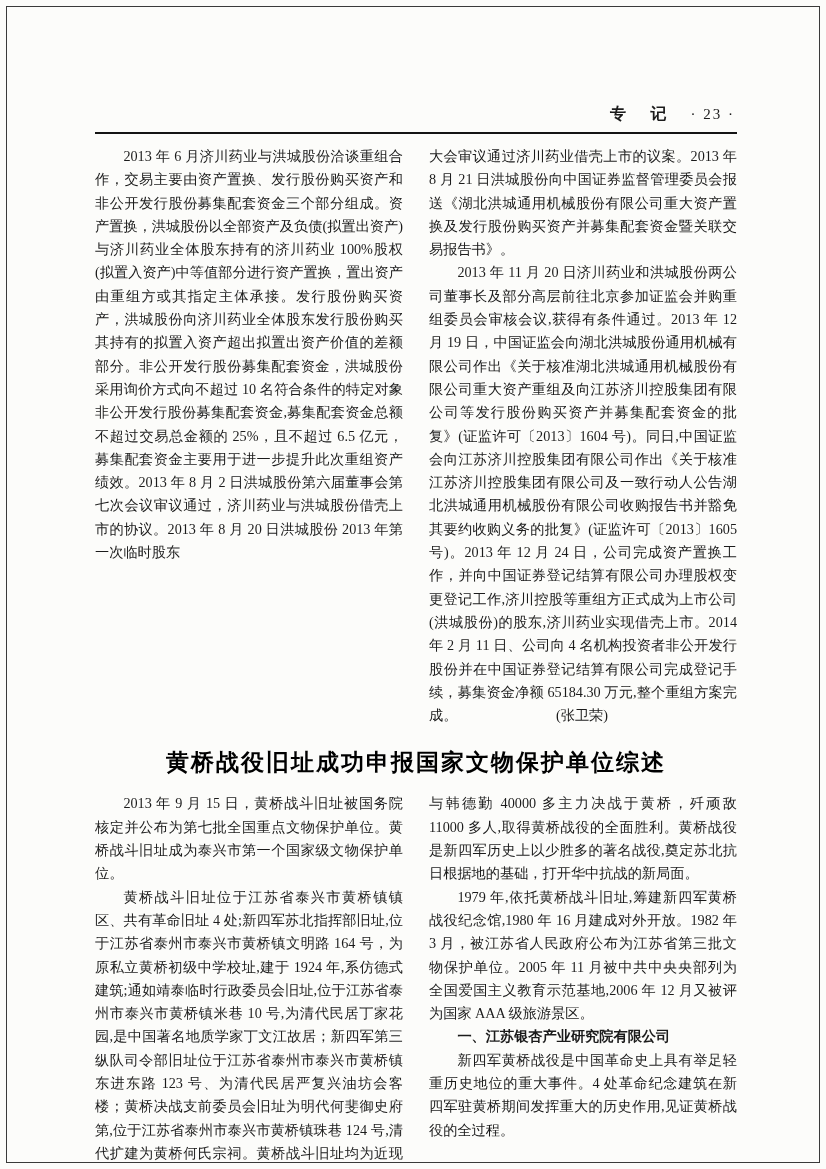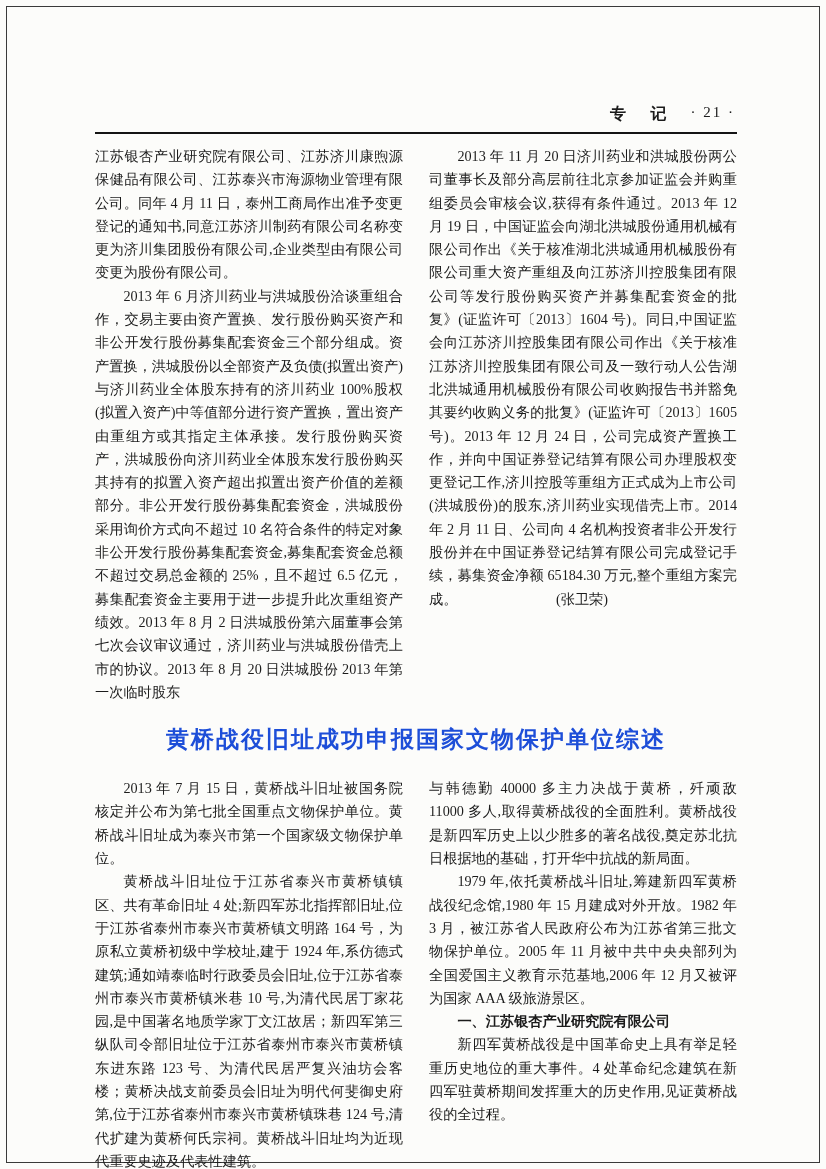--- a/index.html
+++ b/index.html
@@ -20,21 +20,21 @@
     border: 1px solid #3a3a3a;
     pointer-events: none;
   }
   .content {
     position: absolute;
     left: 95px; right: 89px; top: 104px;
   }
   .page-header {
     display: flex;
     justify-content: flex-end;
-    align-items: flex-start;
+    align-items: center;
     gap: 14px;
     font-size: 16px;
     padding-right: 2px;
   }
   .section-label {
     font-weight: bold;
     letter-spacing: 10px;
     font-family: "Liberation Sans", sans-serif;
   }
   .page-number { font-size: 15px; letter-spacing: 2px; }
@@ -56,76 +56,76 @@
   }
   .col p { margin: 0; }
   .col p.indent { text-indent: 2em; }
   .last-para-wrap { position: relative; }
   .signature {
     text-align: center;
     margin-top: -23.3px;
     padding-right: 2px;
   }
   .article-title {
-    margin: 20px 0 22px 0;
+    margin: 20px 0 14px 0;
     text-align: center;
     font-family: "Liberation Sans", "DejaVu Sans", sans-serif;
     font-weight: 700;
     font-size: 23px;
     letter-spacing: 2px;
-    color: #1d4ed8;
+    color: #000000;
   }
   .subheading {
     font-weight: bold;
     font-family: "Liberation Sans", sans-serif;
     text-indent: 2em;
     margin: 0;
   }
 </style>
 </head>
 <body>
 
 <div class="page">
   <div class="page-frame"></div>
 
   <div class="content">
 
     <div class="page-header">
       <span class="section-label">专 记</span>
-      <span class="page-number">· 21 ·</span>
+      <span class="page-number">· 23 ·</span>
     </div>
     <hr class="header-rule">
 
     <section>
       <div class="columns">
         <div class="col">
-          <p>江苏银杏产业研究院有限公司、江苏济川康煦源保健品有限公司、江苏泰兴市海源物业管理有限公司。同年 4 月 11 日，泰州工商局作出准予变更登记的通知书,同意江苏济川制药有限公司名称变更为济川集团股份有限公司,企业类型由有限公司变更为股份有限公司。</p>
           <p class="indent">2013 年 6 月济川药业与洪城股份洽谈重组合作，交易主要由资产置换、发行股份购买资产和非公开发行股份募集配套资金三个部分组成。资产置换，洪城股份以全部资产及负债(拟置出资产)与济川药业全体股东持有的济川药业 100%股权(拟置入资产)中等值部分进行资产置换，置出资产由重组方或其指定主体承接。发行股份购买资产，洪城股份向济川药业全体股东发行股份购买其持有的拟置入资产超出拟置出资产价值的差额部分。非公开发行股份募集配套资金，洪城股份采用询价方式向不超过 10 名符合条件的特定对象非公开发行股份募集配套资金,募集配套资金总额不超过交易总金额的 25%，且不超过 6.5 亿元，募集配套资金主要用于进一步提升此次重组资产绩效。2013 年 8 月 2 日洪城股份第六届董事会第七次会议审议通过，济川药业与洪城股份借壳上市的协议。2013 年 8 月 20 日洪城股份 2013 年第一次临时股东</p>
         </div>
         <div class="col">
+          <p>大会审议通过济川药业借壳上市的议案。2013 年 8 月 21 日洪城股份向中国证券监督管理委员会报送《湖北洪城通用机械股份有限公司重大资产置换及发行股份购买资产并募集配套资金暨关联交易报告书》。</p>
           <div class="last-para-wrap">
             <p class="indent">2013 年 11 月 20 日济川药业和洪城股份两公司董事长及部分高层前往北京参加证监会并购重组委员会审核会议,获得有条件通过。2013 年 12 月 19 日，中国证监会向湖北洪城股份通用机械有限公司作出《关于核准湖北洪城通用机械股份有限公司重大资产重组及向江苏济川控股集团有限公司等发行股份购买资产并募集配套资金的批复》(证监许可〔2013〕1604 号)。同日,中国证监会向江苏济川控股集团有限公司作出《关于核准江苏济川控股集团有限公司及一致行动人公告湖北洪城通用机械股份有限公司收购报告书并豁免其要约收购义务的批复》(证监许可〔2013〕1605 号)。2013 年 12 月 24 日，公司完成资产置换工作，并向中国证券登记结算有限公司办理股权变更登记工作,济川控股等重组方正式成为上市公司(洪城股份)的股东,济川药业实现借壳上市。2014 年 2 月 11 日、公司向 4 名机构投资者非公开发行股份并在中国证券登记结算有限公司完成登记手续，募集资金净额 65184.30 万元,整个重组方案完成。</p>
             <div class="signature">(张卫荣)</div>
           </div>
         </div>
       </div>
     </section>
 
     <h1 class="article-title">黄桥战役旧址成功申报国家文物保护单位综述</h1>
 
     <section>
       <div class="columns">
         <div class="col">
-          <p class="indent">2013 年 7 月 15 日，黄桥战斗旧址被国务院核定并公布为第七批全国重点文物保护单位。黄桥战斗旧址成为泰兴市第一个国家级文物保护单位。</p>
+          <p class="indent">2013 年 9 月 15 日，黄桥战斗旧址被国务院核定并公布为第七批全国重点文物保护单位。黄桥战斗旧址成为泰兴市第一个国家级文物保护单位。</p>
           <p class="indent">黄桥战斗旧址位于江苏省泰兴市黄桥镇镇区、共有革命旧址 4 处;新四军苏北指挥部旧址,位于江苏省泰州市泰兴市黄桥镇文明路 164 号，为原私立黄桥初级中学校址,建于 1924 年,系仿德式建筑;通如靖泰临时行政委员会旧址,位于江苏省泰州市泰兴市黄桥镇米巷 10 号,为清代民居丁家花园,是中国著名地质学家丁文江故居；新四军第三纵队司令部旧址位于江苏省泰州市泰兴市黄桥镇东进东路 123 号、为清代民居严复兴油坊会客楼；黄桥决战支前委员会旧址为明代何斐御史府第,位于江苏省泰州市泰兴市黄桥镇珠巷 124 号,清代扩建为黄桥何氏宗祠。黄桥战斗旧址均为近现代重要史迹及代表性建筑。</p>
 
         </div>
         <div class="col">
           <p>与韩德勤 40000 多主力决战于黄桥，歼顽敌 11000 多人,取得黄桥战役的全面胜利。黄桥战役是新四军历史上以少胜多的著名战役,奠定苏北抗日根据地的基础，打开华中抗战的新局面。</p>
-          <p class="indent">1979 年,依托黄桥战斗旧址,筹建新四军黄桥战役纪念馆,1980 年 15 月建成对外开放。1982 年 3 月，被江苏省人民政府公布为江苏省第三批文物保护单位。2005 年 11 月被中共中央央部列为全国爱国主义教育示范基地,2006 年 12 月又被评为国家 AAA 级旅游景区。</p>
+          <p class="indent">1979 年,依托黄桥战斗旧址,筹建新四军黄桥战役纪念馆,1980 年 16 月建成对外开放。1982 年 3 月，被江苏省人民政府公布为江苏省第三批文物保护单位。2005 年 11 月被中共中央央部列为全国爱国主义教育示范基地,2006 年 12 月又被评为国家 AAA 级旅游景区。</p>
           <p class="subheading">一、江苏银杏产业研究院有限公司</p>
           <p class="indent">新四军黄桥战役是中国革命史上具有举足轻重历史地位的重大事件。4 处革命纪念建筑在新四军驻黄桥期间发挥重大的历史作用,见证黄桥战役的全过程。</p>
 
         </div>
       </div>
     </section>
 
   </div>
 </div>
 

